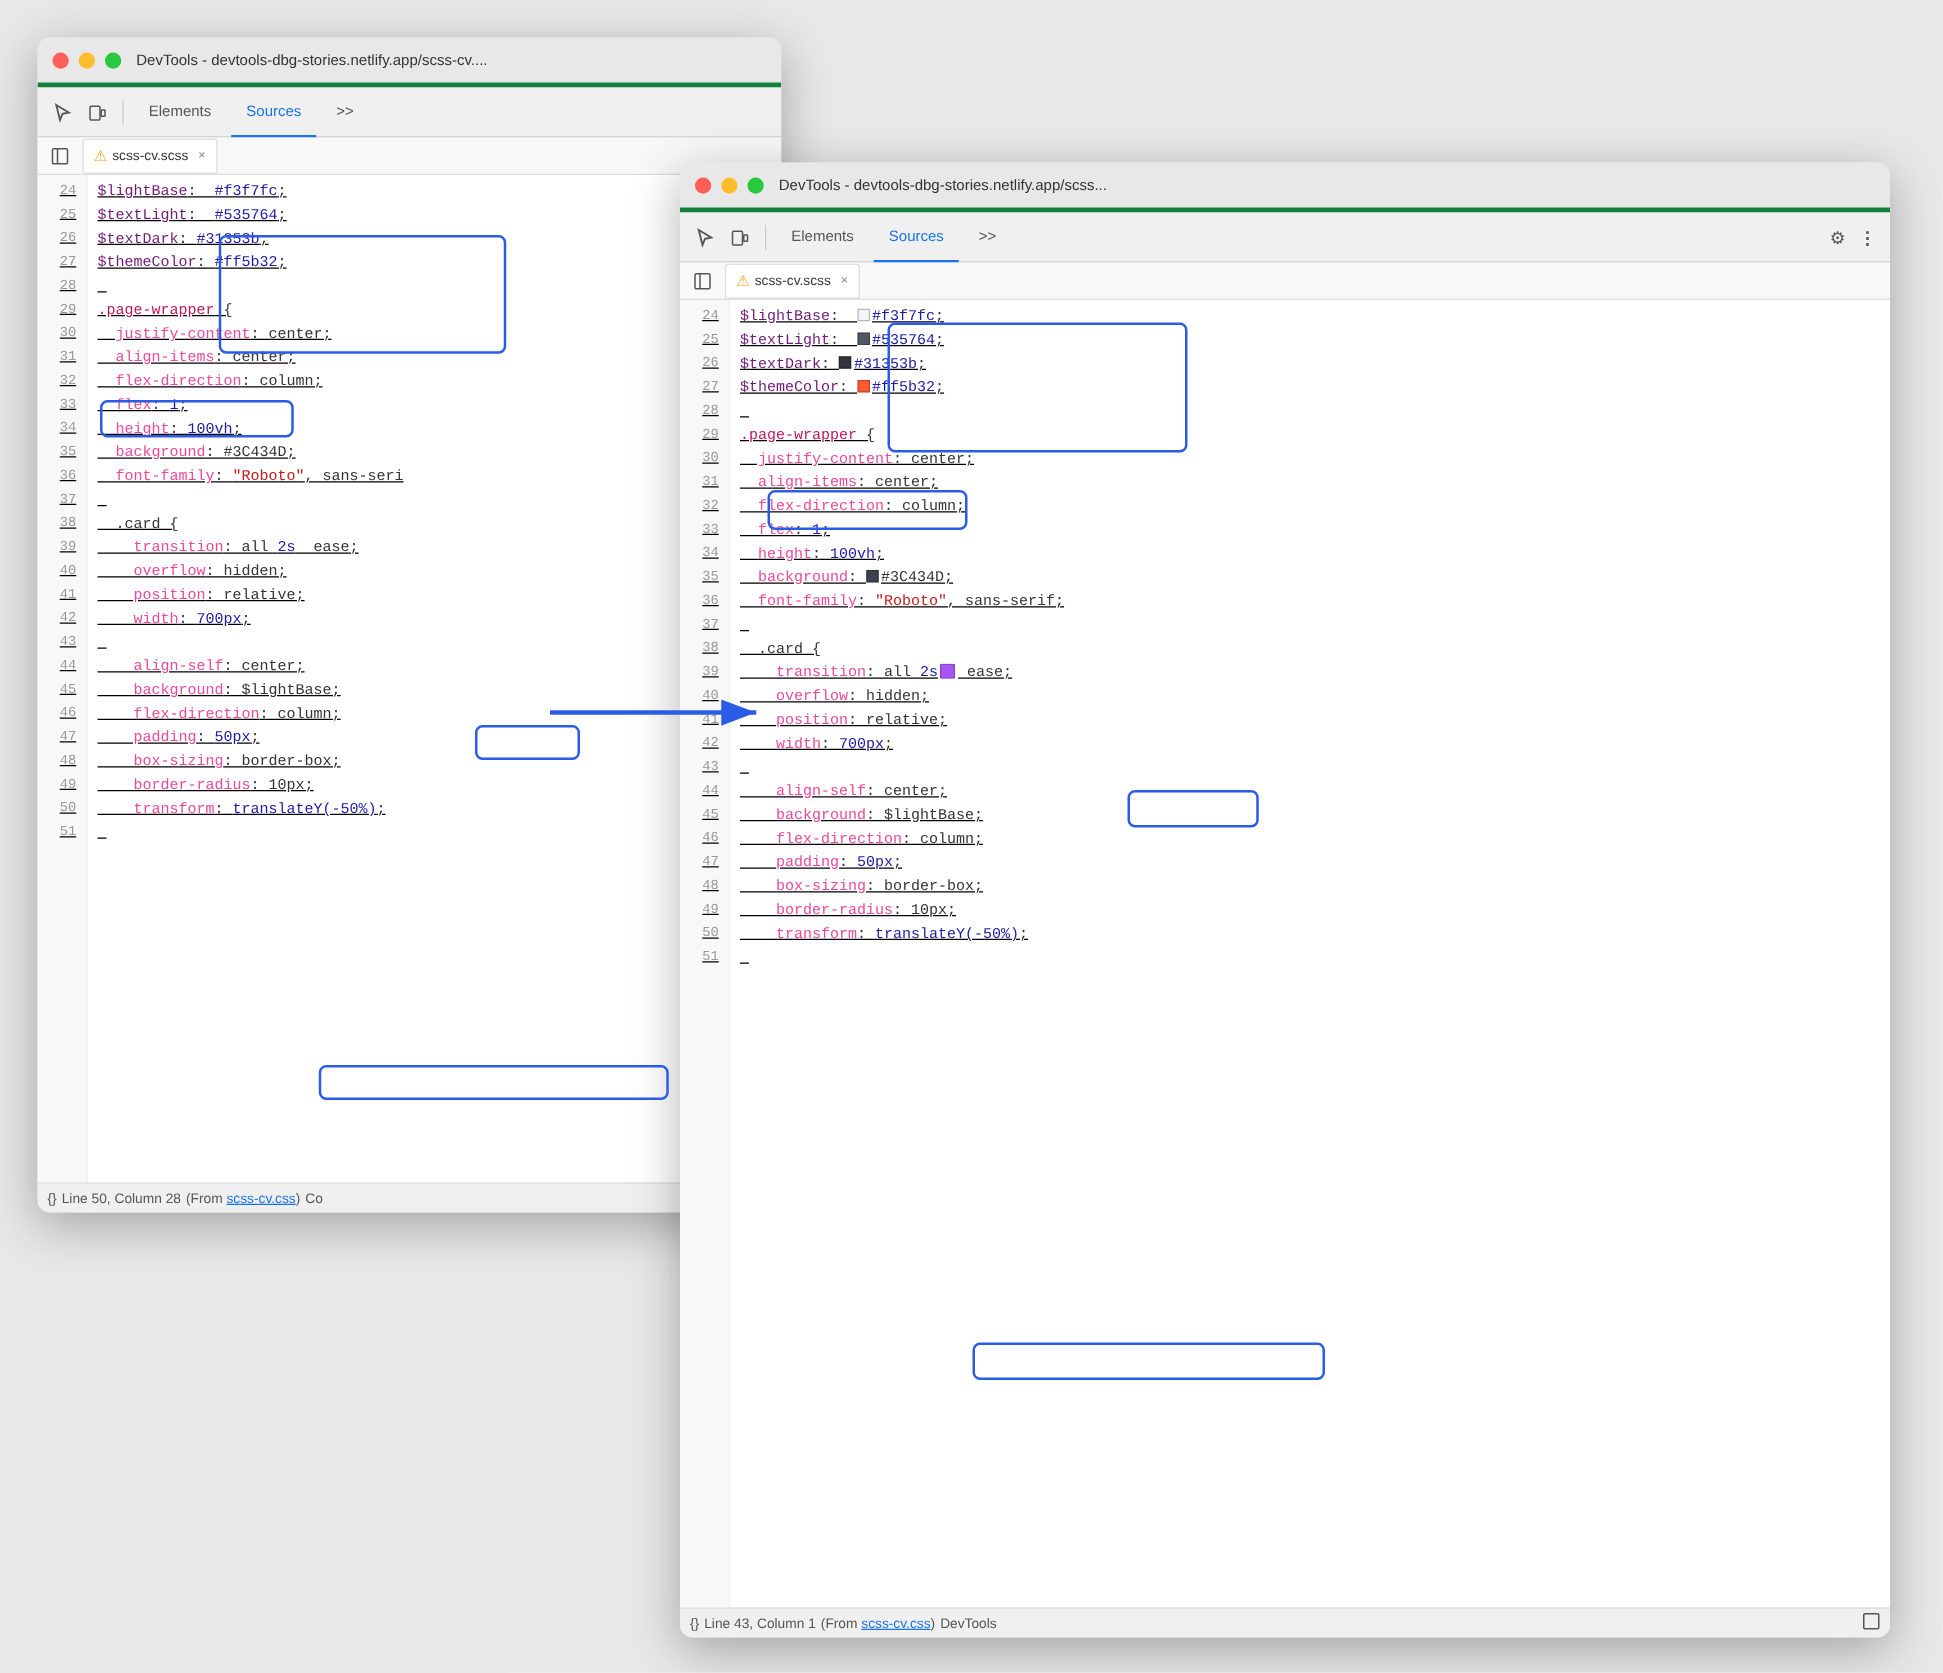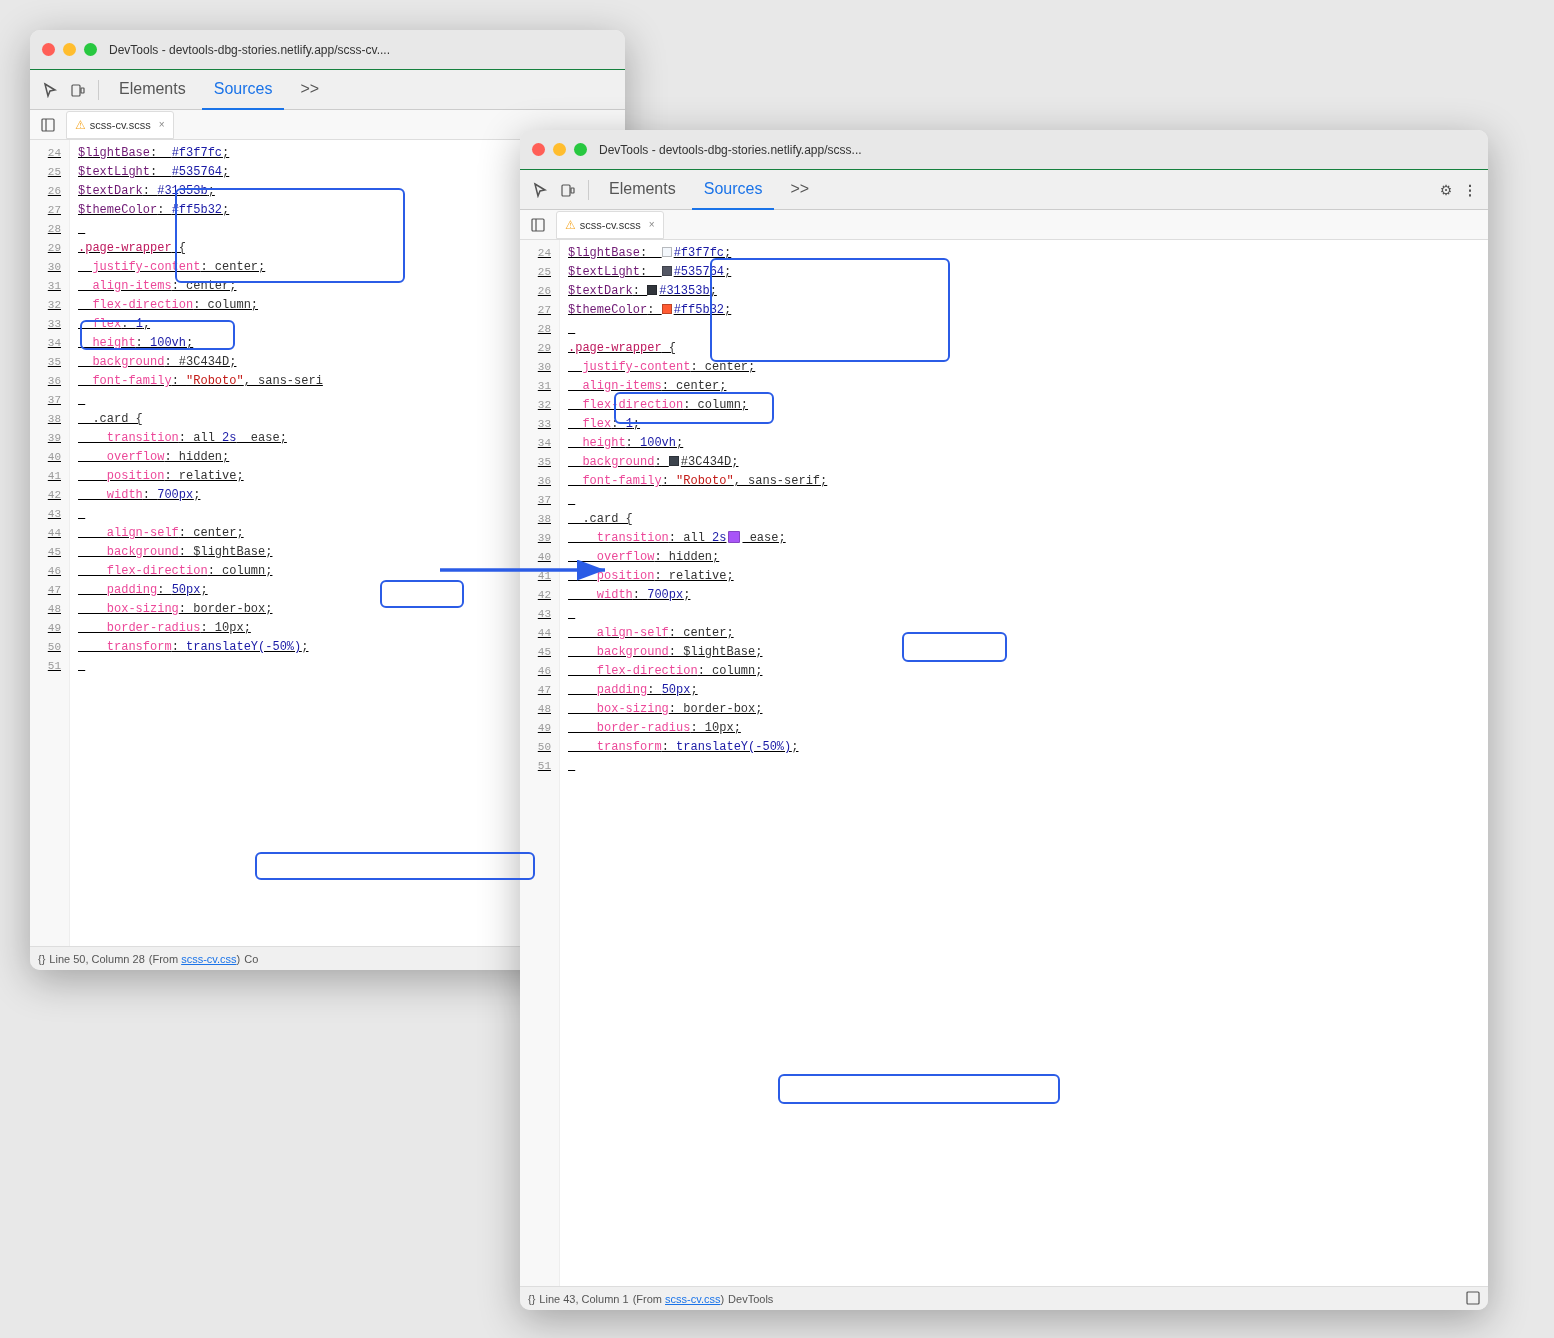--- a/index.html
+++ b/index.html
@@ -22,21 +22,21 @@
       display: flex;
       flex-direction: column;
     }
 
     .window-titlebar {
       background: #e8e8e8;
       height: 40px;
       display: flex;
       align-items: center;
       padding: 0 12px;
-      border-bottom: 1px solid #15803d;
+      border-bottom: 4px solid #15803d;
       flex-shrink: 0;
     }
 
     .traffic-lights {
       display: flex;
       gap: 8px;
       margin-right: 12px;
     }
 
     .tl {
@@ -76,21 +76,21 @@
       cursor: pointer;
       color: #555;
       font-size: 14px;
     }
 
     .tab-item {
       padding: 0 12px;
       height: 40px;
       display: flex;
       align-items: center;
-      font-size: 16px;
+      font-size: 12px;
       color: #555;
       cursor: pointer;
       border-bottom: 2px solid transparent;
     }
 
     .tab-item.active {
       color: #1a73e8;
       border-bottom: 2px solid #1a73e8;
       font-weight: 500;
       text-align: right;
@@ -242,21 +242,21 @@
     
     .win1 {
       left: 30px;
       top: 30px;
       width: 595px;
       height: 940px;
     }
 
     
     .win2 {
-      left: 520px;
+      left: 544px;
       top: 130px;
       width: 968px;
       height: 1180px;
     }
 
     .gear-icon {
       width: 20px;
       height: 20px;
       display: flex;
       align-items: center;

